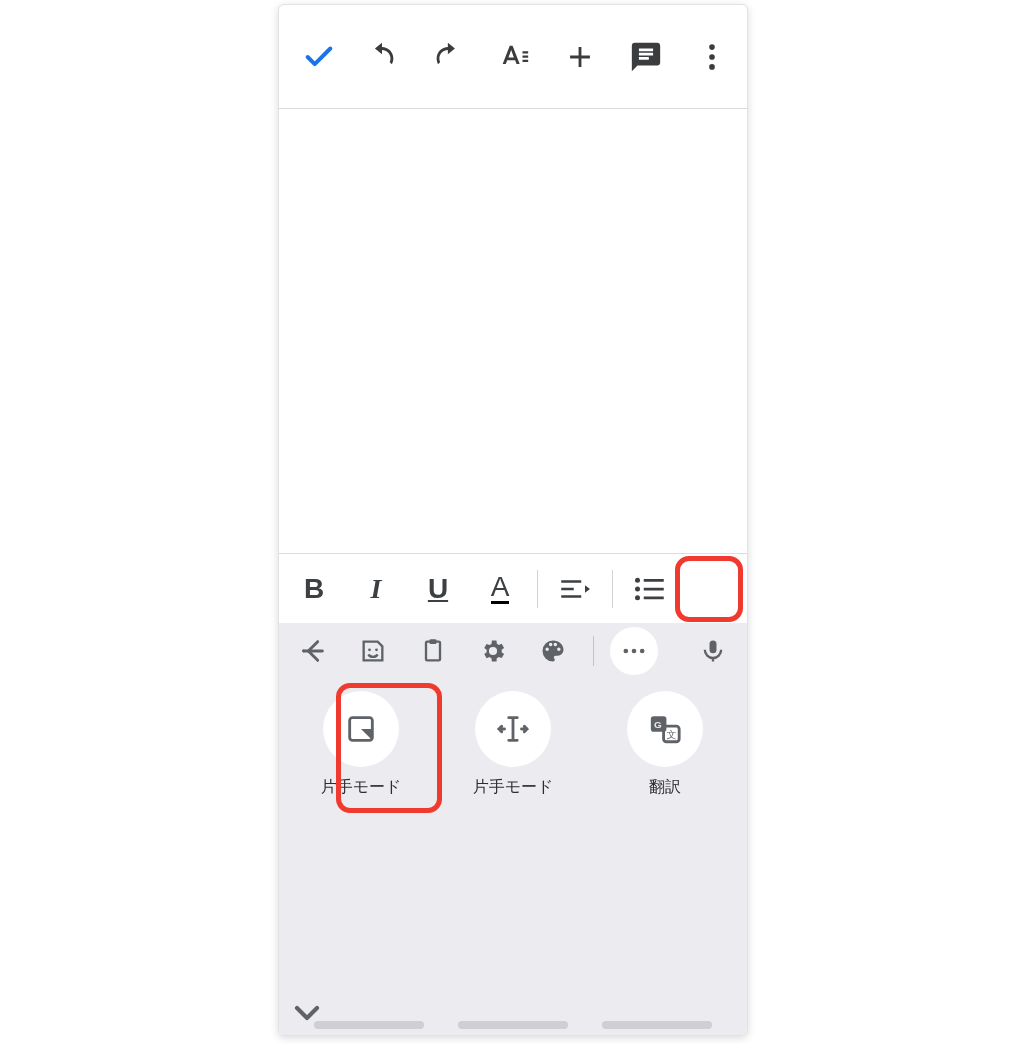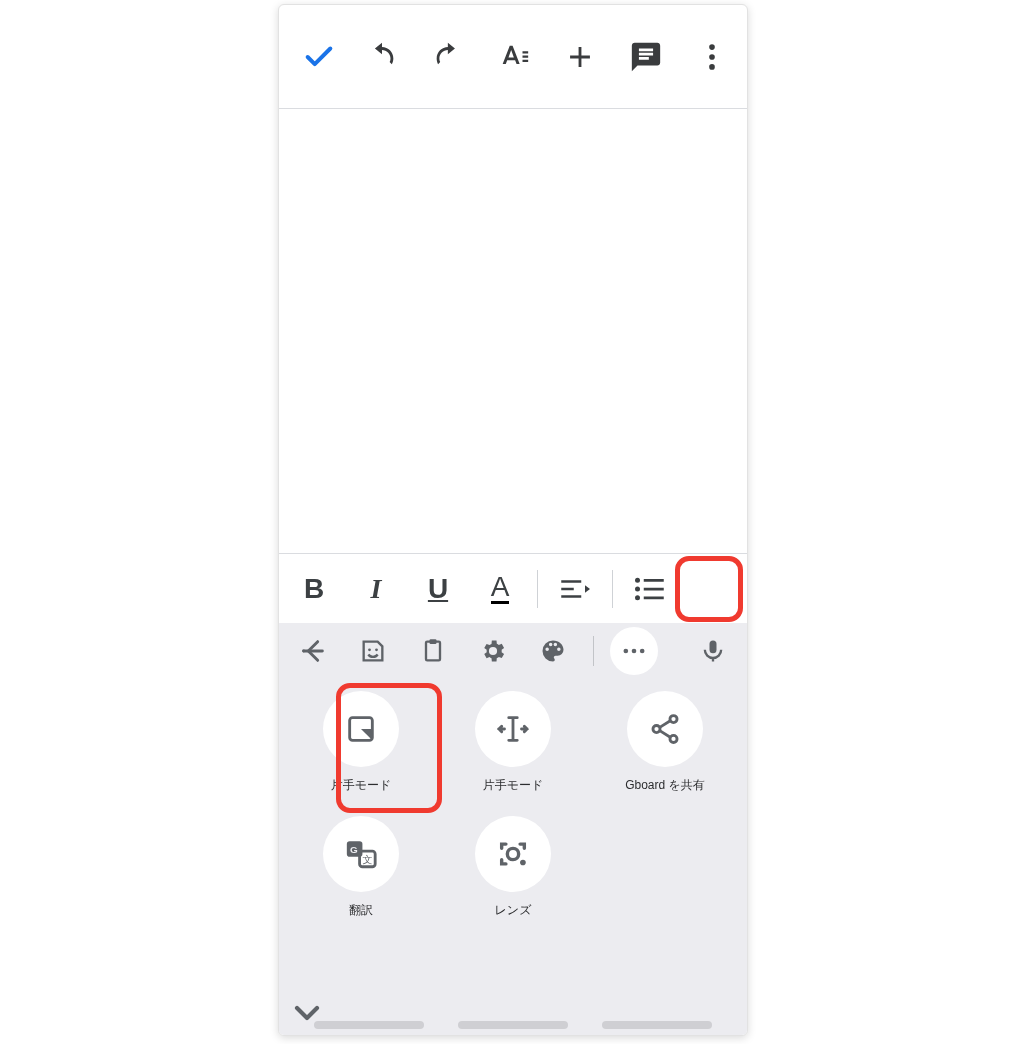--- a/index.html
+++ b/index.html
@@ -127,21 +127,21 @@
     display:flex;flex-direction:column;align-items:center;
     gap:10px;
   }
   .kcircle{
     width:76px;height:76px;border-radius:50%;
     background:#ffffff;
     display:flex;align-items:center;justify-content:center;
     color:var(--icon);
   }
   .kcircle svg{width:34px;height:34px;}
-  .klabel{font-size:12px;color:#2c2d2f;text-align:left;white-space:nowrap;}
+  .klabel{font-size:16px;color:#2c2d2f;text-align:left;white-space:nowrap;}
   
   .gesture{
     position:absolute;bottom:6px;left:0;right:0;
     display:flex;justify-content:center;gap:34px;
   }
   .gpill{width:110px;height:8px;border-radius:4px;background:#cfcfd3;}
   .collapse{
     position:absolute;bottom:2px;left:8px;
     width:40px;height:40px;
     display:flex;align-items:center;justify-content:center;
@@ -289,53 +289,32 @@
         <div class="klabel">片手モード</div>
       </div>
       <div class="kitem">
         <div class="kcircle">
             <svg viewBox="0 0 24 24">
               <path fill="none" stroke="currentColor" stroke-width="2" stroke-linecap="round" d="M12 4v16M9 4h6M9 20h6"></path>
               <path fill="none" stroke="currentColor" stroke-width="2" stroke-linecap="round" d="M6 12H2m2-2l-2 2 2 2M18 12h4m-2-2l2 2-2 2"></path>
             </svg>
           </div>
         <div class="klabel">片手モード</div>
-      </div>
-      <div class="kitem">
-        <div class="kcircle">
-            <svg viewBox="0 0 24 24">
-              <circle cx="18" cy="5" r="2.5" fill="none" stroke="currentColor" stroke-width="2"></circle>
-              <circle cx="6" cy="12" r="2.5" fill="none" stroke="currentColor" stroke-width="2"></circle>
-              <circle cx="18" cy="19" r="2.5" fill="none" stroke="currentColor" stroke-width="2"></circle>
-              <path stroke="currentColor" stroke-width="2" d="M8 11l8-5M8 13l8 5"></path>
-            </svg>
-          </div>
-        <div class="klabel">Gboard を共有</div>
       </div>
       <div class="kitem">
         <div class="kcircle">
             <svg viewBox="0 0 24 24">
               <rect x="2" y="3" width="11" height="11" rx="2" fill="currentColor"></rect>
               <rect x="11" y="10" width="11" height="11" rx="2" fill="none" stroke="currentColor" stroke-width="2"></rect>
               <text x="7" y="11" font-size="7" fill="#ececf0" text-anchor="middle" font-weight="bold">G</text>
               <text x="16.5" y="18.5" font-size="7" fill="currentColor" text-anchor="middle">文</text>
             </svg>
           </div>
         <div class="klabel">翻訳</div>
       </div>
-      <div class="kitem">
-        <div class="kcircle">
-            <svg viewBox="0 0 24 24">
-              <circle cx="12" cy="12" r="4" fill="none" stroke="currentColor" stroke-width="2.4"></circle>
-              <path fill="none" stroke="currentColor" stroke-width="2.4" stroke-linecap="round" d="M4 8V5h3M20 8V5h-3M4 16v3h3"></path>
-              <circle cx="19" cy="18" r="2" fill="currentColor"></circle>
-            </svg>
-          </div>
-        <div class="klabel">レンズ</div>
-      </div>
     </div>
 
     <div class="highlight-box" style="top:60px;left:57px;width:106px;height:130px;"></div>
 
     <div class="collapse">
       <svg viewBox="0 0 24 24">
           <path fill="none" stroke="currentColor" stroke-width="2.5" stroke-linecap="round" stroke-linejoin="round" d="M6 9l6 6 6-6"></path>
         </svg>
     </div>
     <div class="gesture">

